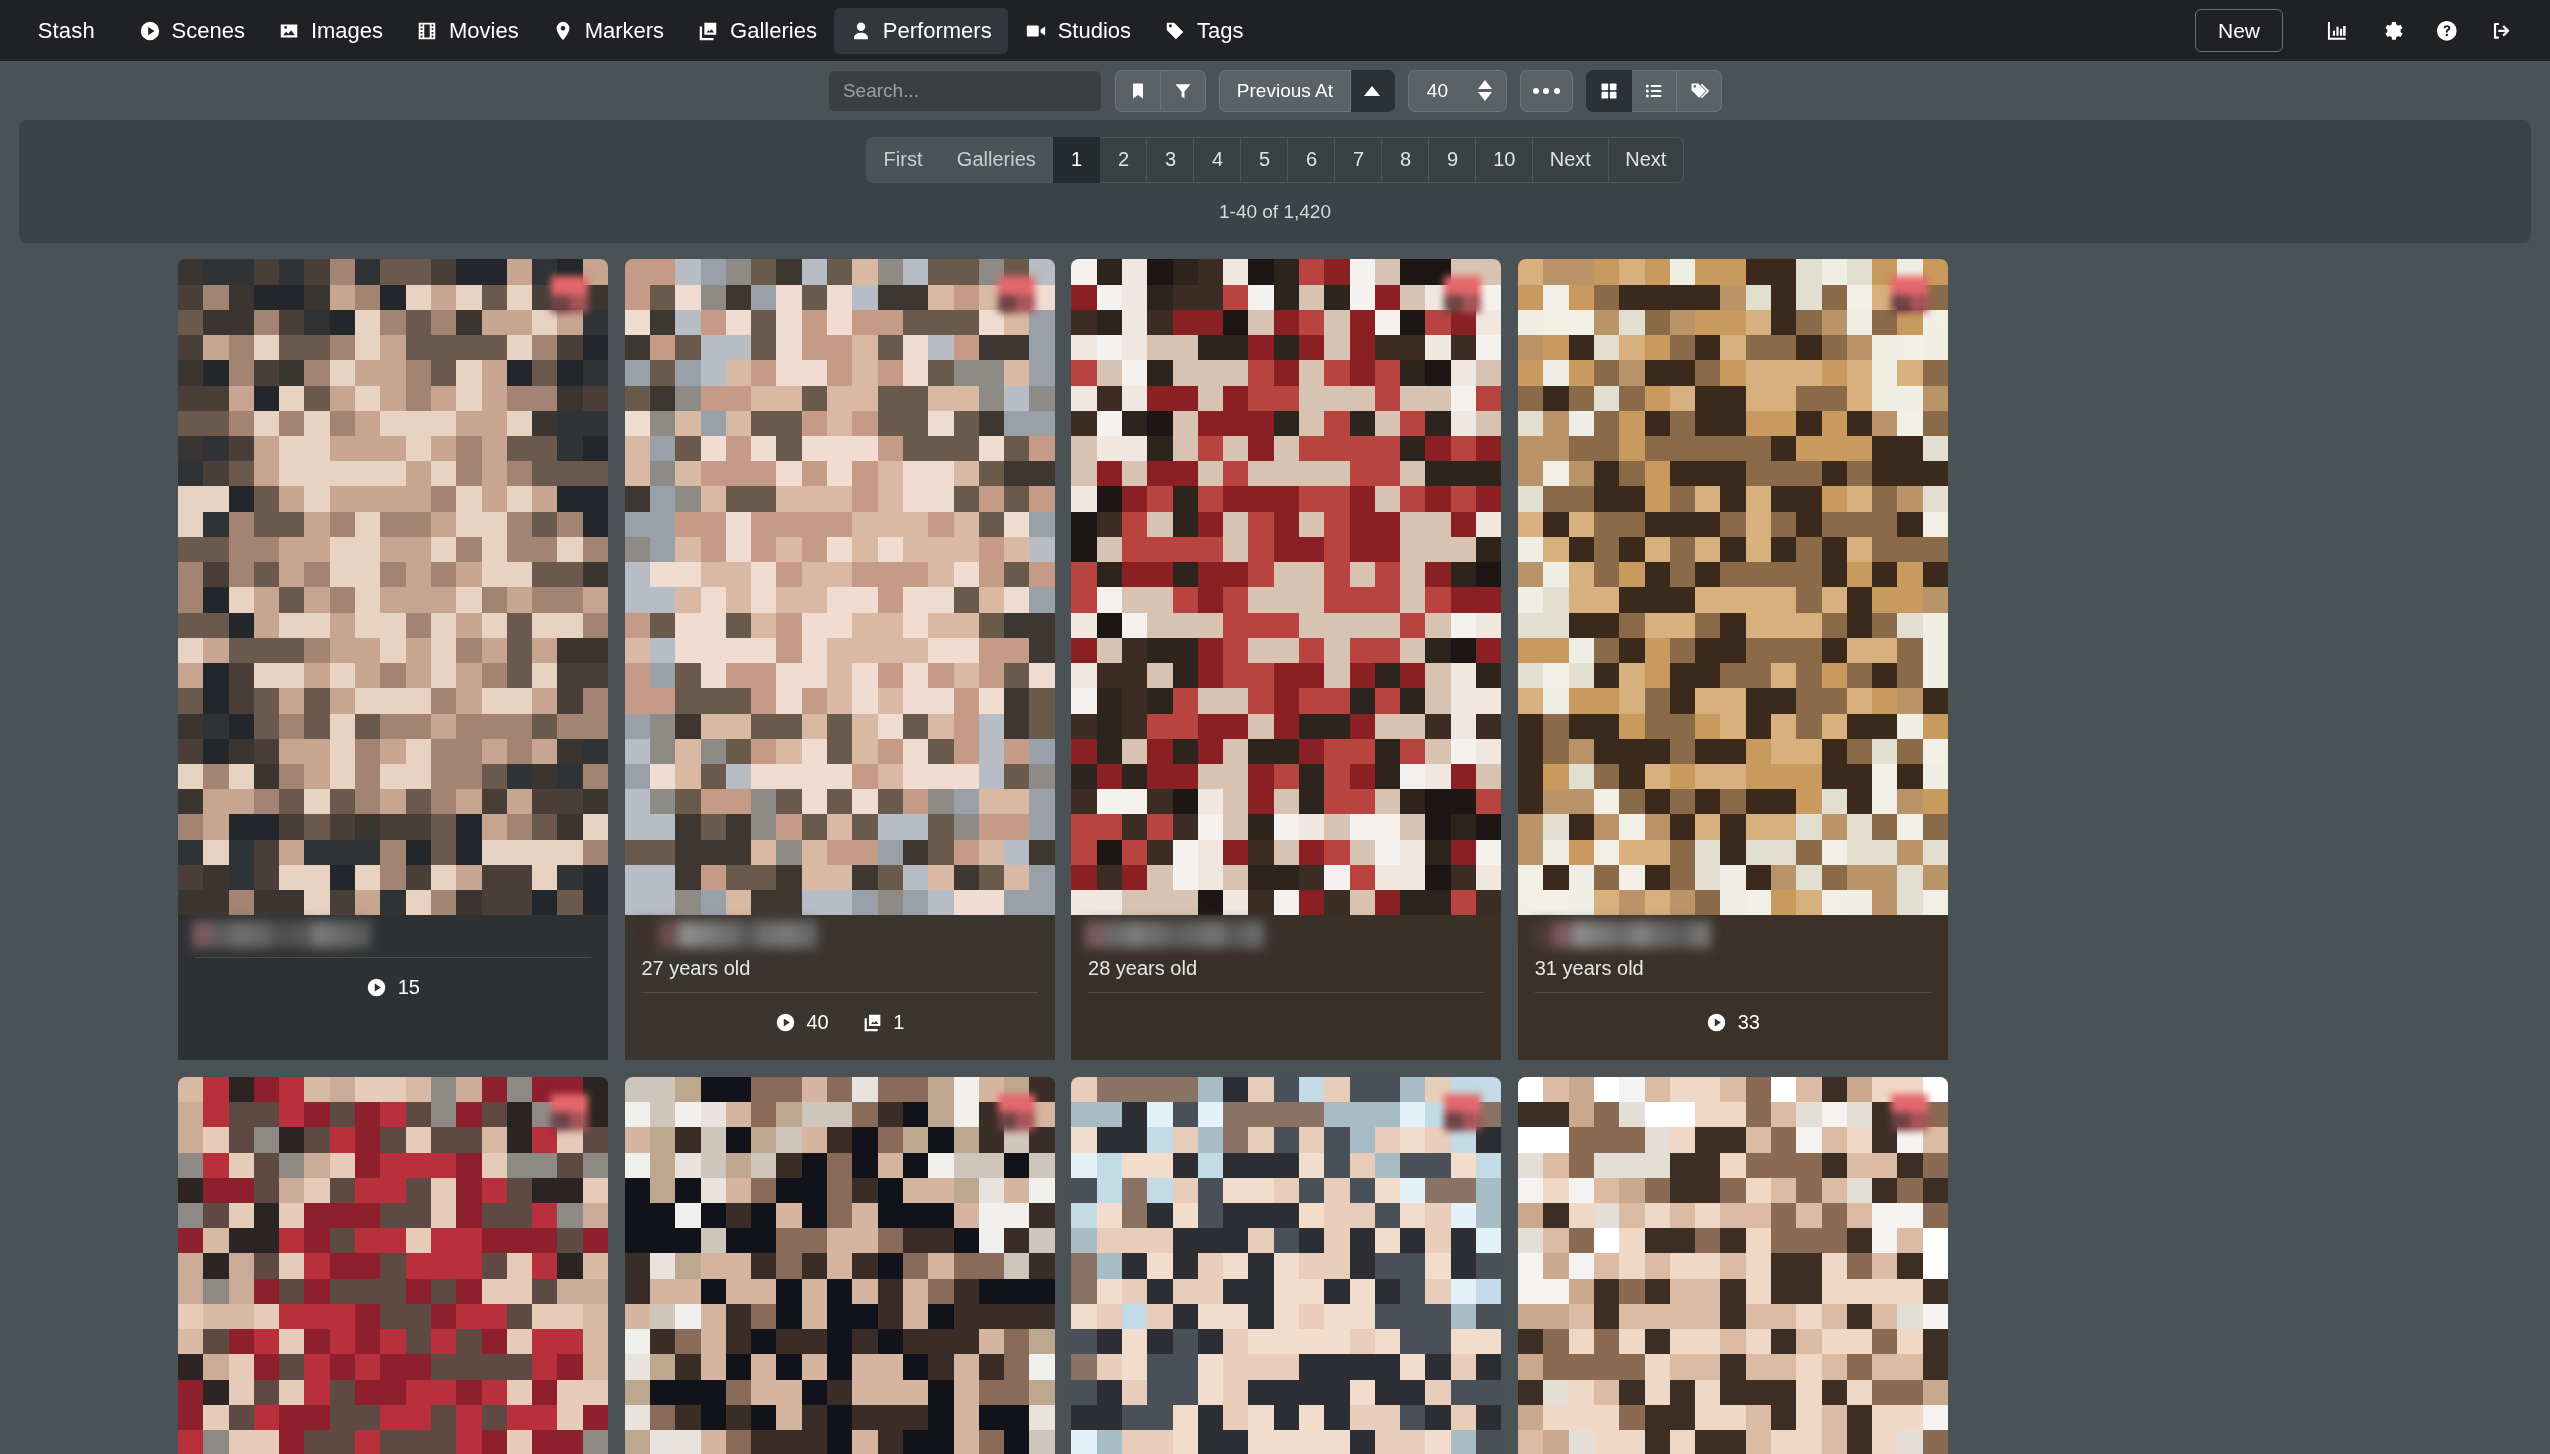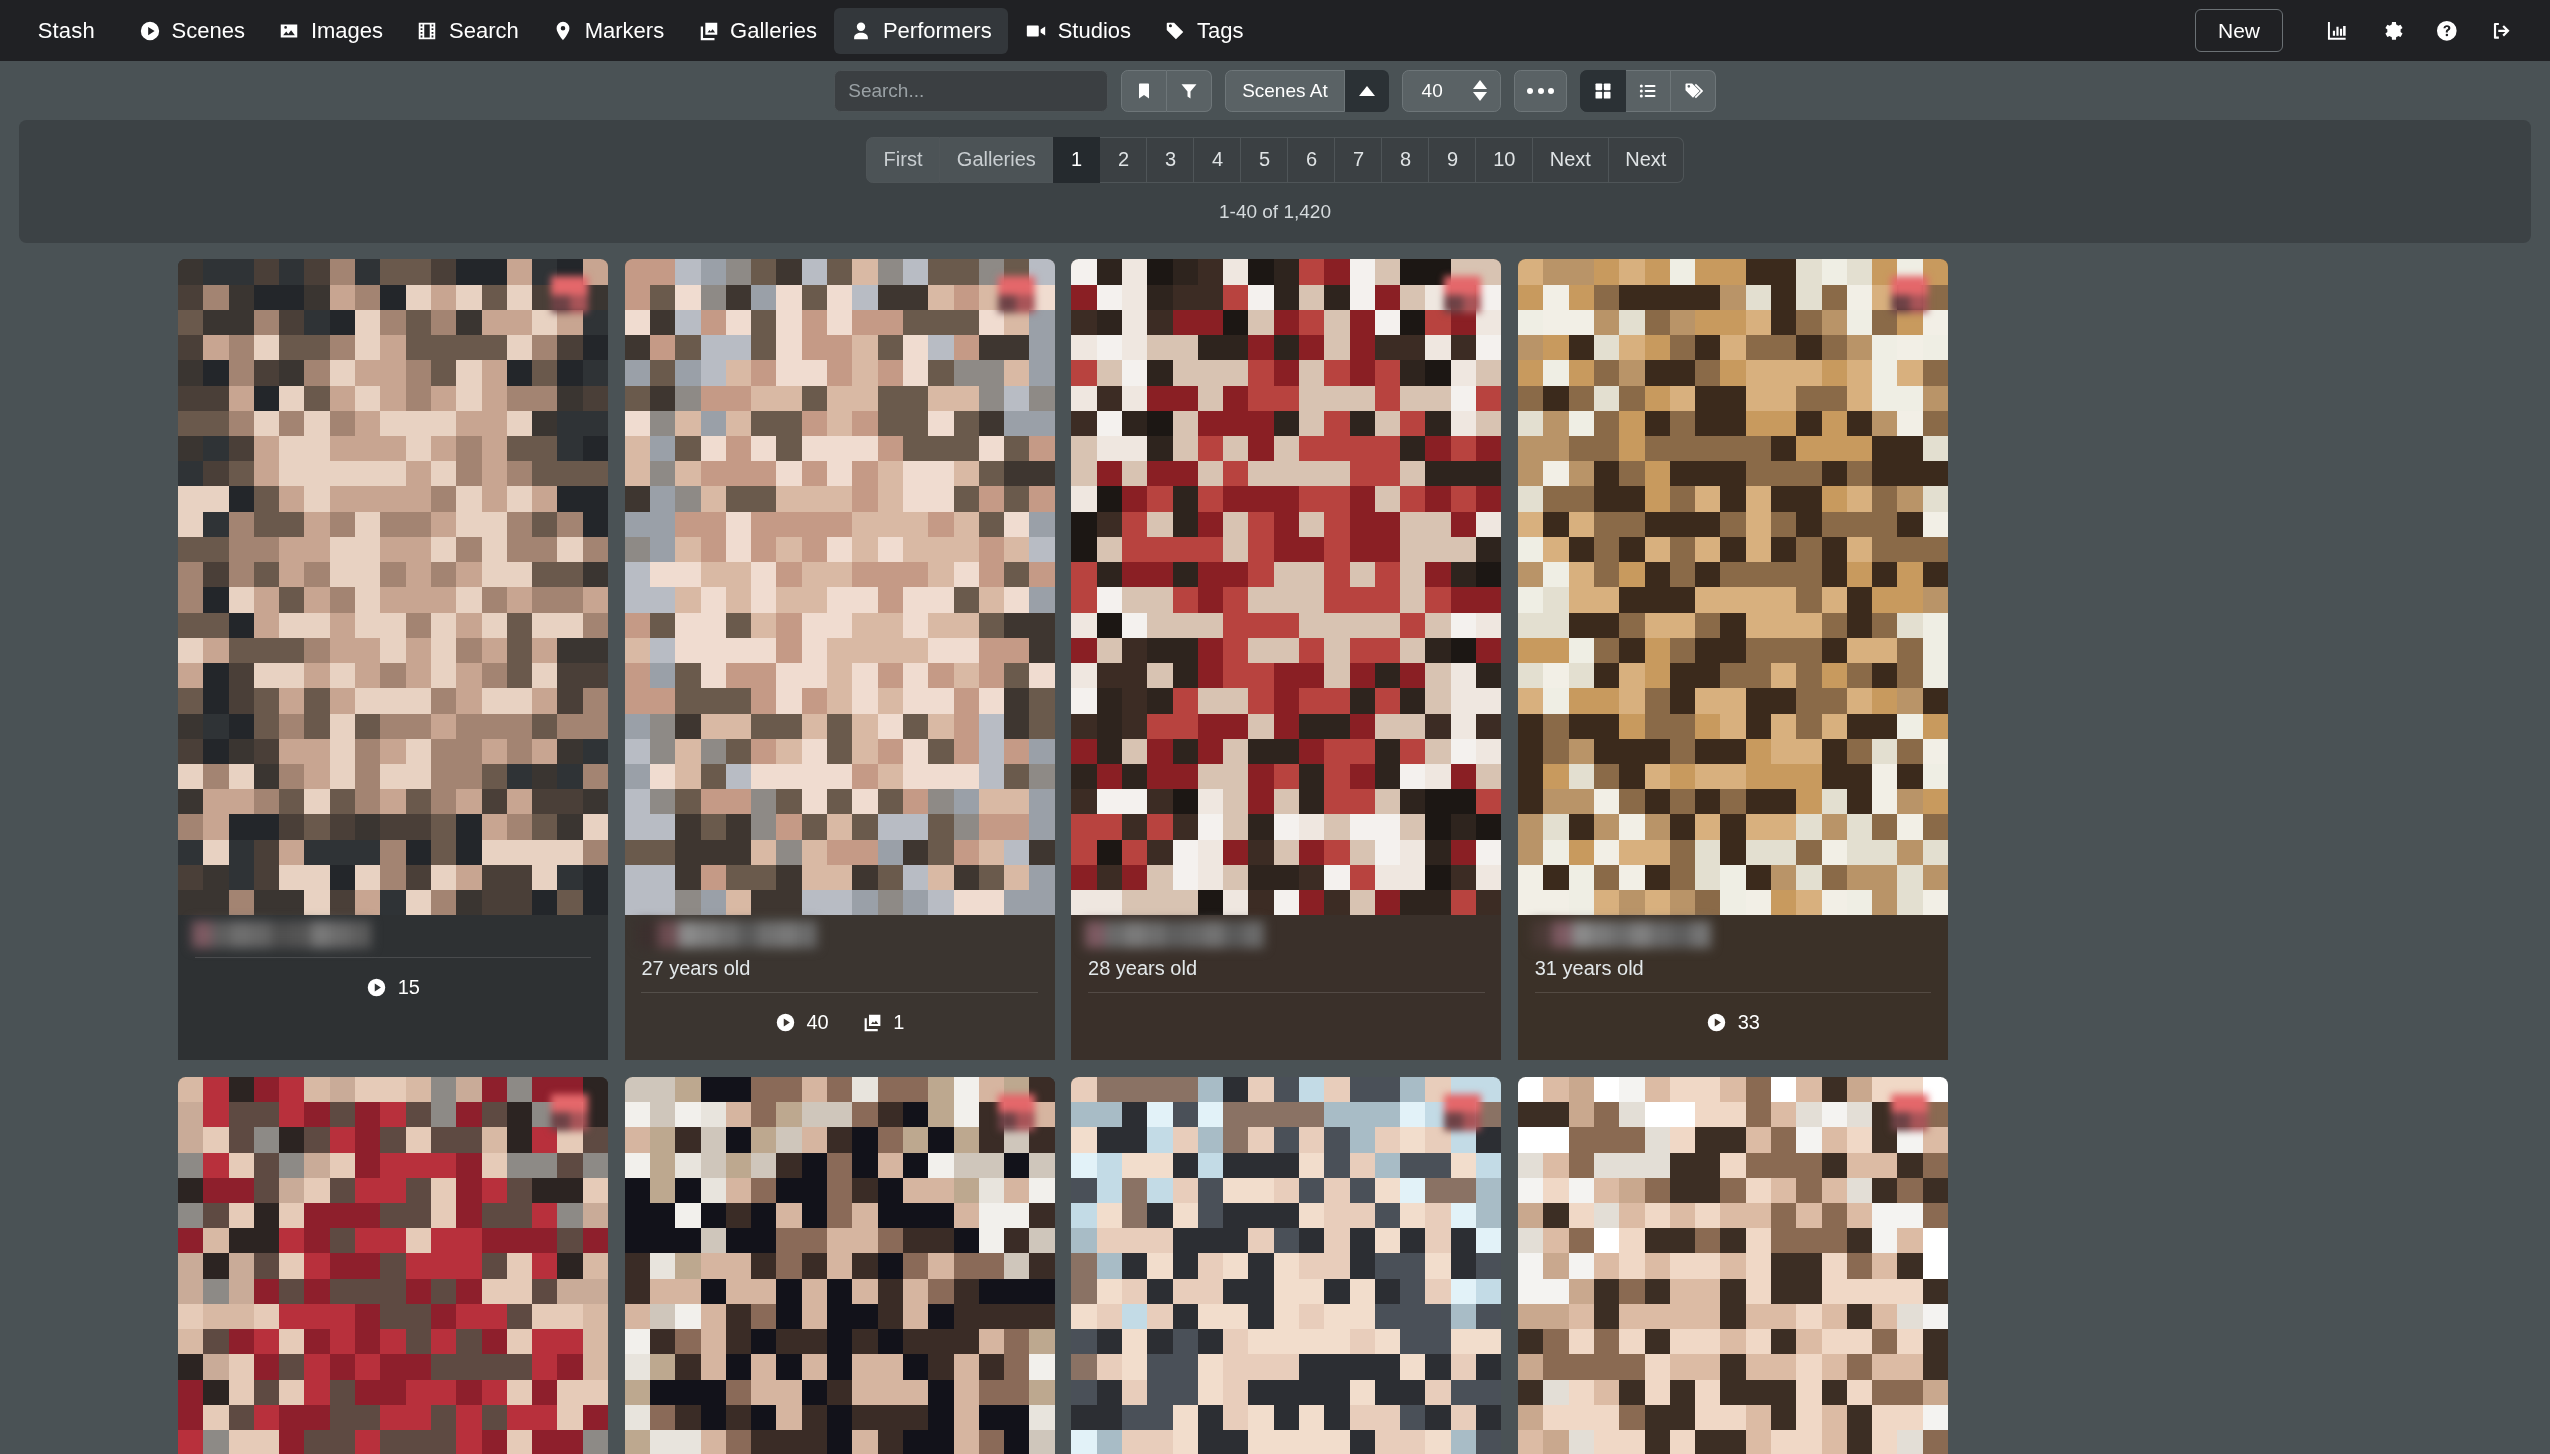--- a/index.html
+++ b/index.html
@@ -257,21 +257,21 @@
           </svg>
         </span>
         <span>Images</span>
       </div>
       <div class="nav-item">
         <span>
           <svg viewBox="0 0 24 24">
             <path d="M3 3h18v18H3V3zm2 2v2h2V5H5zm12 0v2h2V5h-2zM5 9v2h2V9H5zm12 0v2h2V9h-2zM5 13v2h2v-2H5zm12 0v2h2v-2h-2zM5 17v2h2v-2H5zm12 0v2h2v-2h-2zM9 5v14h6V5H9z"></path>
           </svg>
         </span>
-        <span>Search</span>
+        <span>Movies</span>
       </div>
       <div class="nav-item">
         <span>
           <svg viewBox="0 0 24 24">
             <path d="M12 2a7 7 0 0 0-7 7c0 5.2 7 13 7 13s7-7.8 7-13a7 7 0 0 0-7-7zm0 9.5A2.5 2.5 0 1 1 12 6.5a2.5 2.5 0 0 1 0 5z"></path>
           </svg>
         </span>
         <span>Markers</span>
       </div>
       <div class="nav-item">
@@ -345,21 +345,21 @@
       </div>
       <div class="tb-btn">
         <svg viewBox="0 0 24 24">
             <path d="M3 4h18l-7.2 8.5V21l-3.6-2.3v-6.2z"></path>
           </svg>
       </div>
     </div>
 
     <div class="btn-group">
       <div class="tb-btn sortfield">
-        <span class="lbl">Scenes At</span>
+        <span class="lbl">Previous At</span>
       </div>
       <div class="tb-btn dark">
         <span class="caret-up"></span>
       </div>
     </div>
 
     <div class="btn-group">
       <div class="tb-btn pagesize">
         <span class="lbl">40</span>
         <span class="spin">

